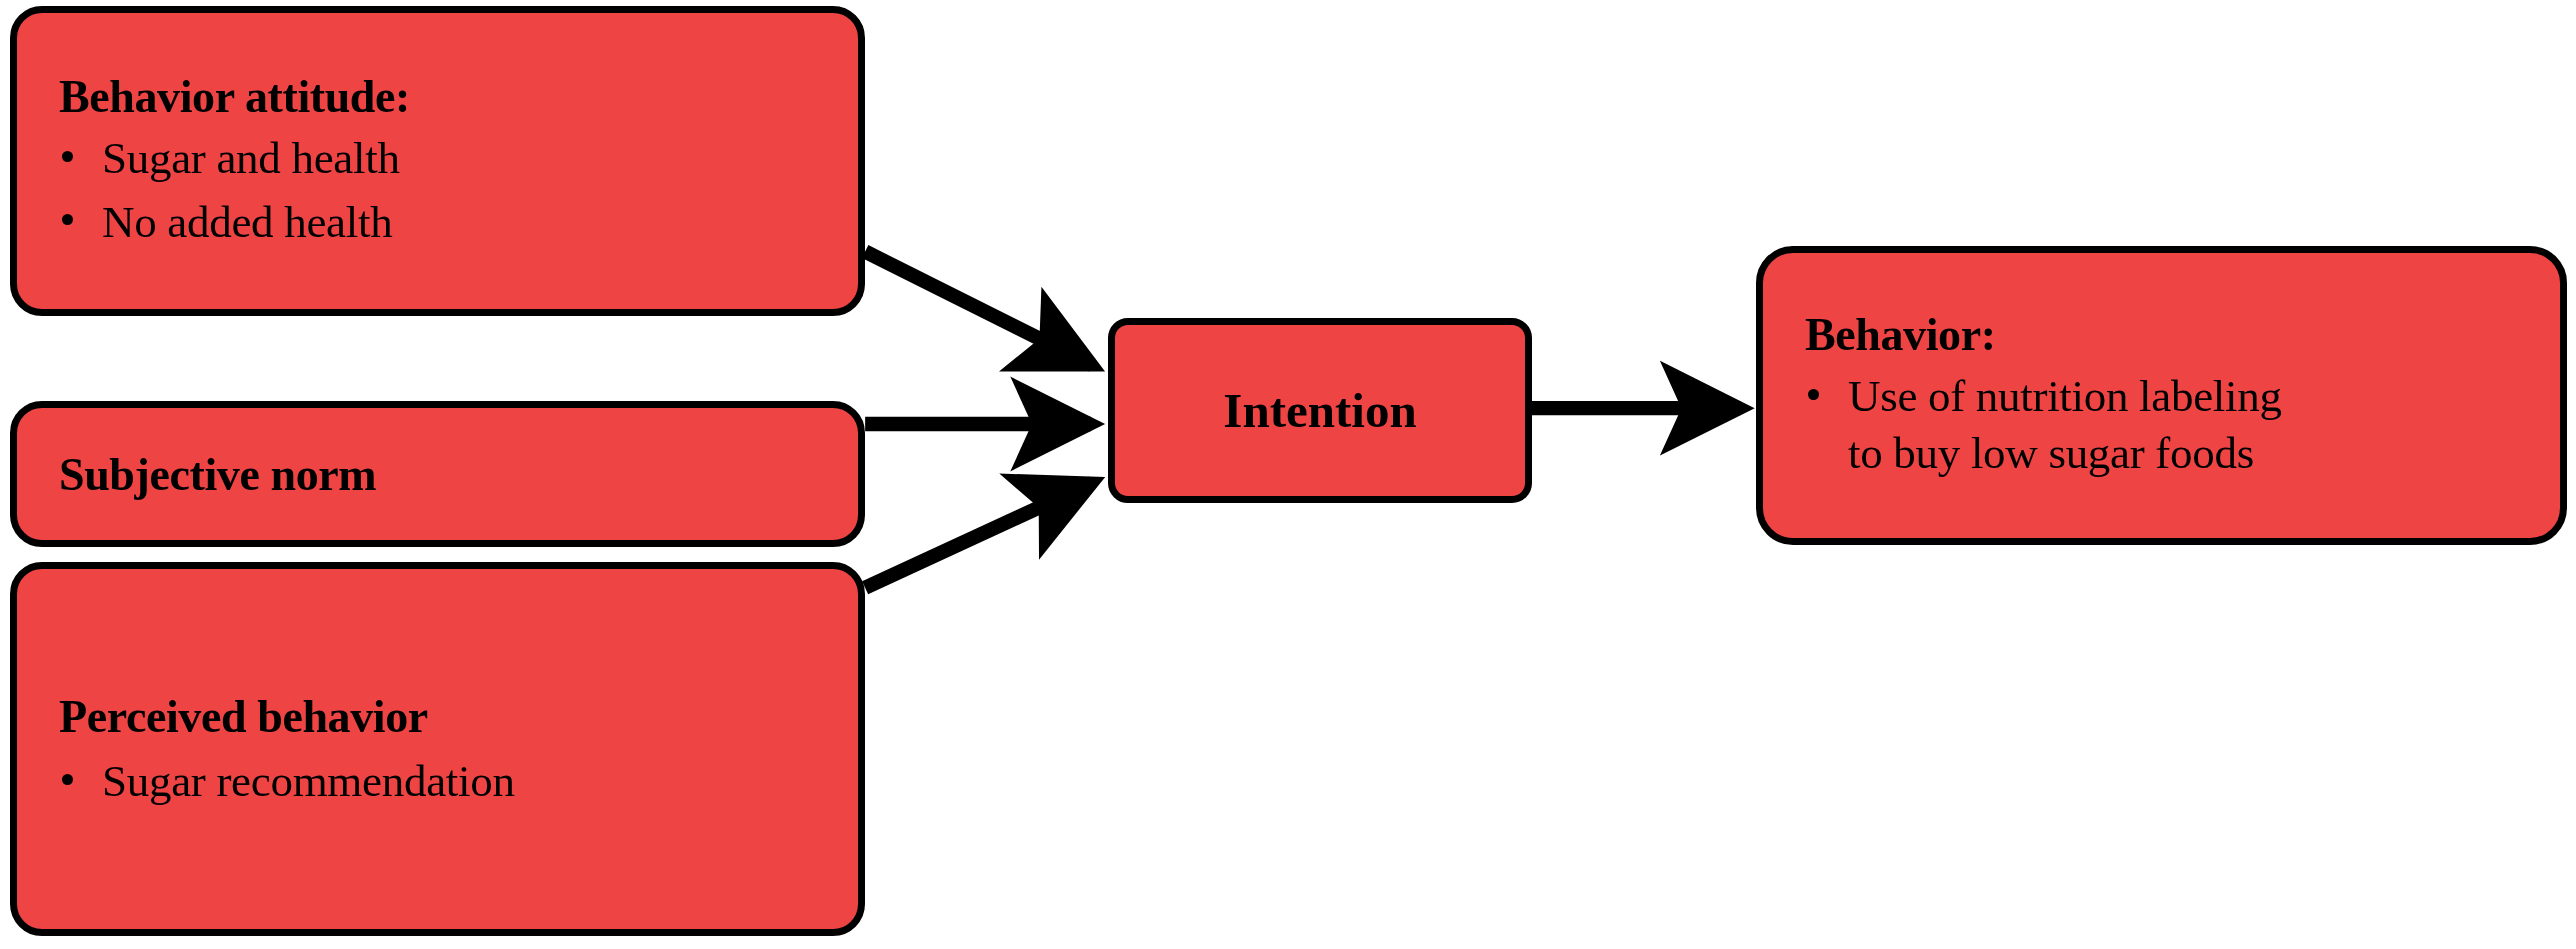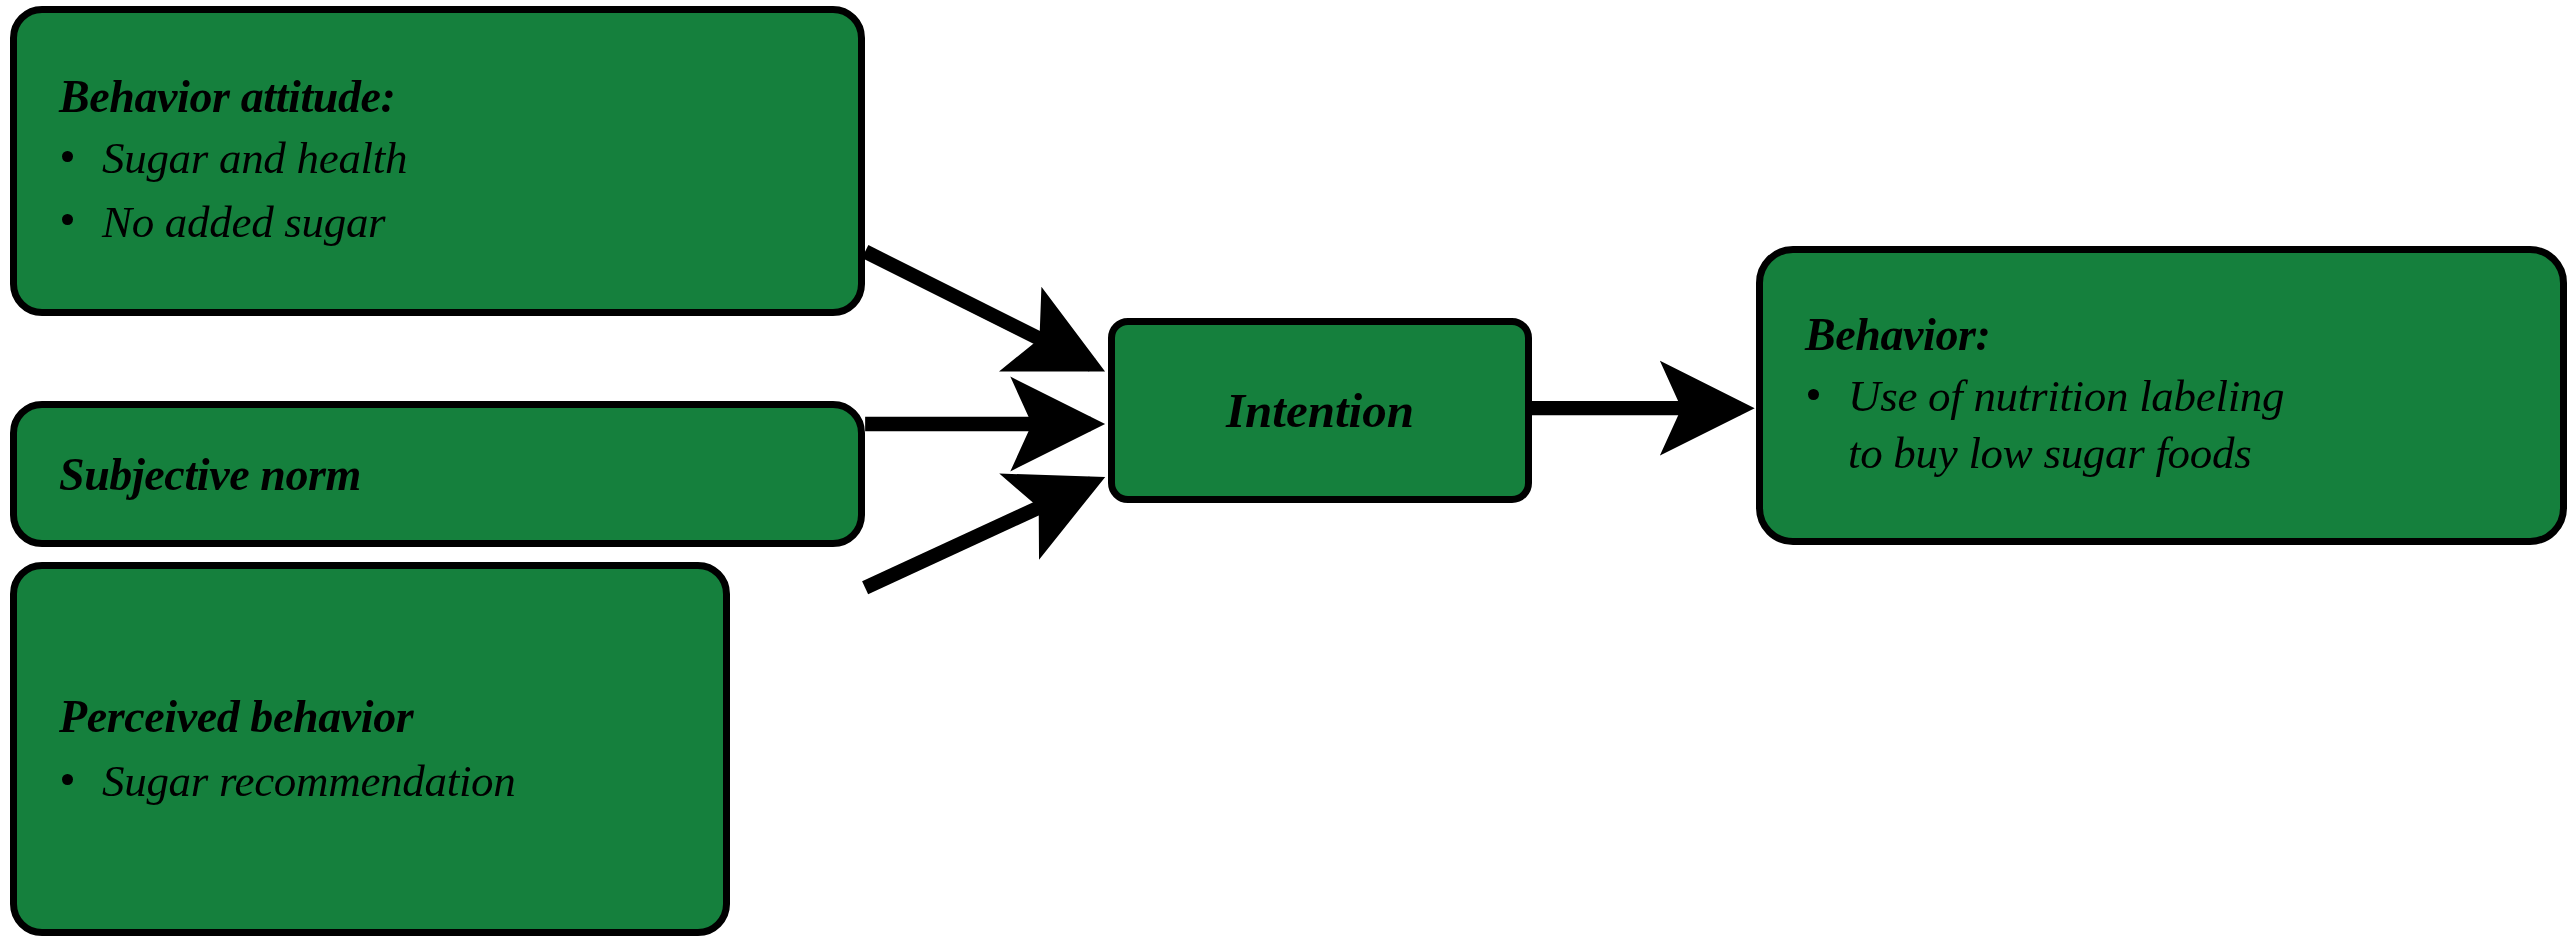--- a/index.html
+++ b/index.html
@@ -12,25 +12,24 @@
     width: 2576px;
     height: 950px;
     background: #ffffff;
     overflow: hidden;
     font-family: "Liberation Serif", "DejaVu Serif", serif;
     color: #000000;
   }
   .node {
     position: absolute;
     box-sizing: border-box;
-    background: #15803d;
+    background: #ef4444;
     border: 7.2px solid #000000;
     border-radius: 32px;
     z-index: 3;
-    font-style: italic;
   }
   .node-inner {
     position: absolute;
     left: 0; right: 0; top: 0; bottom: 0;
     display: flex;
     flex-direction: column;
     justify-content: center;
   }
   .node-title {
     font-weight: bold;
@@ -81,21 +80,21 @@
     position: absolute;
     left: 0;
     top: 0;
     width: 2576px;
     height: 950px;
     z-index: 1;
   }
   
   #node-attitude  { left: 10px;   top: 5.7px;    width: 855px; height: 310px; }
   #node-norm      { left: 10px;   top: 357px;  width: 855px; height: 146px; margin-top: 44px; }
-  #node-control   { left: 10px;   top: 562px;  width: 720px; height: 374px; }
+  #node-control   { left: 10px;   top: 562px;  width: 855px; height: 374px; }
   #node-intention { left: 1108px; top: 318px;  width: 424px;  height: 185px; border-radius: 20px; }
   #node-behavior  { left: 1756px; top: 246px;  width: 811px; height: 299px; border-radius: 37px; }
 
   #node-intention .node-inner { justify-content: center; align-items: center; }
 </style>
 </head>
 <body>
 
 <div id="canvas">
 
@@ -126,21 +125,21 @@
   <div class="node" id="node-attitude">
     <div class="node-inner">
       <div class="node-title">Behavior attitude:</div>
       <ul class="bullet-list">
         <li class="bullet-item">
           <span class="dot"></span>
           <span>Sugar and health</span>
         </li>
         <li class="bullet-item">
           <span class="dot"></span>
-          <span>No added sugar</span>
+          <span>No added health</span>
         </li>
       </ul>
     </div>
   </div>
 
   <div class="node" id="node-norm">
     <div class="node-inner">
       <div class="node-left-title">Subjective norm</div>
     </div>
   </div>

